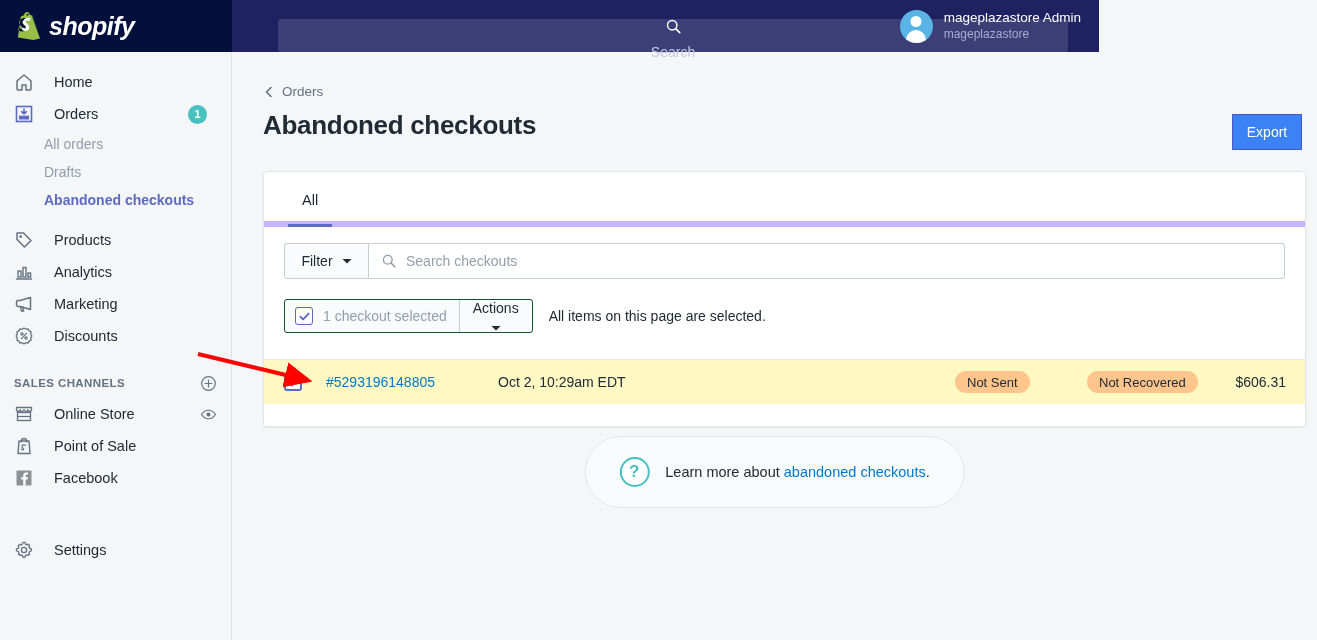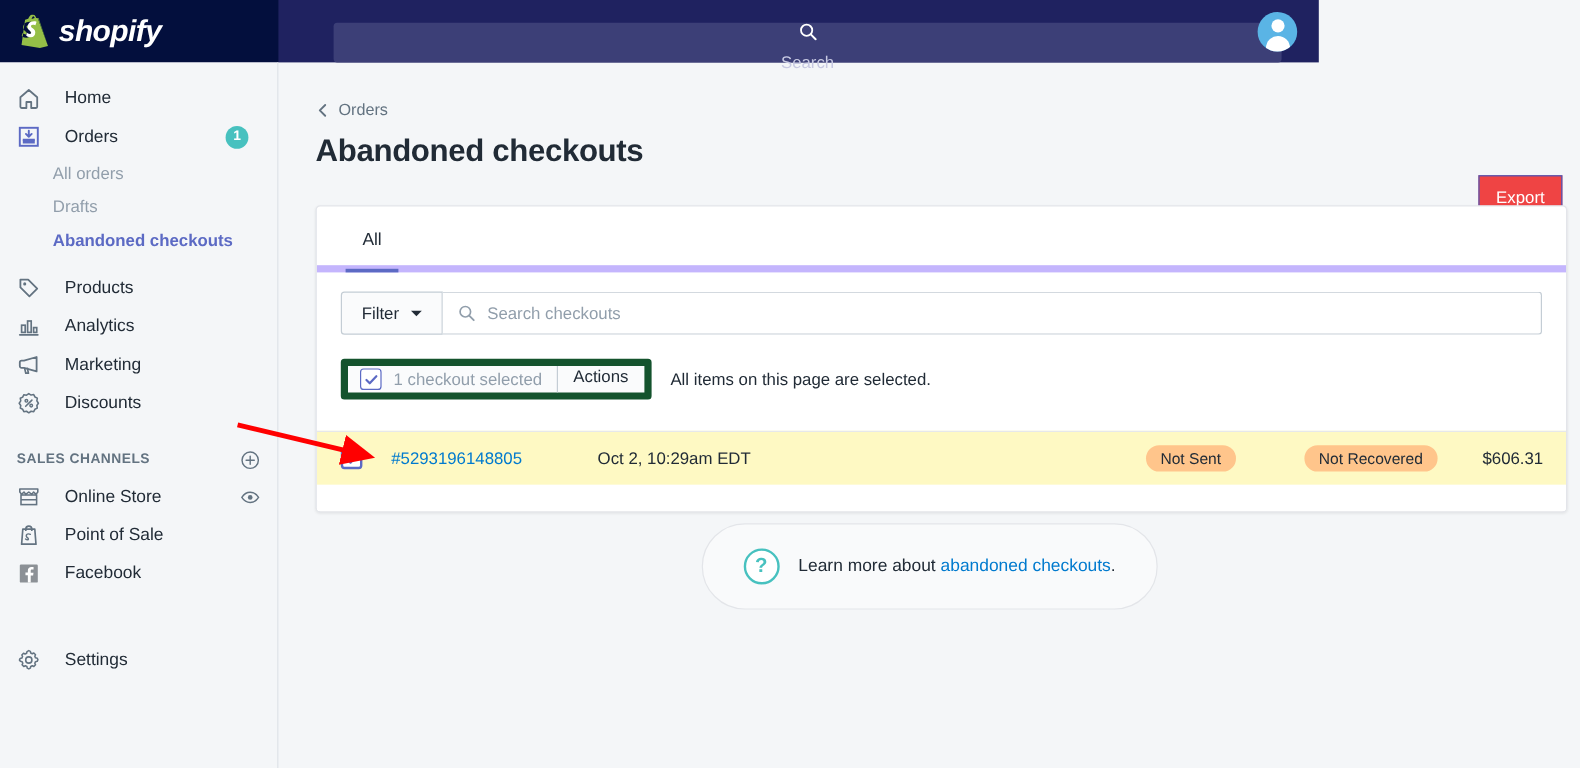--- a/index.html
+++ b/index.html
@@ -107,23 +107,23 @@
   }
   .bc-text { font-size: 13.5px; color: #637381; }
   .page-title {
     position: absolute; left: 31px; top: 58px;
     font-size: 26px; font-weight: bold; color: #212b36;
     letter-spacing: -0.3px;
   }
   .export-btn {
     position: absolute; right: 15px; top: 62px;
     width: 70px; height: 36px;
-    background: #ef4444; border: 1px solid #4959bd; border-radius: 0;
+    background: #3b82f6; border: 1px solid #4959bd; border-radius: 0;
     color: #ffffff; font-size: 14px;
-    display: flex; align-items: center; justify-content: center; margin-top: 32px;
+    display: flex; align-items: center; justify-content: center;
   }
 
   .card {
     position: absolute; left: 31px; top: 119px;
     width: 1043px;
     background: #ffffff;
     border: 1px solid #e3e5ea;
     border-radius: 4px;
     box-shadow: 0 1px 2px rgba(63,63,68,0.08);
     overflow: hidden;
@@ -162,21 +162,21 @@
     display: flex; align-items: center; gap: 10px; padding-left: 13px;
   }
   .search-box .ph2 { font-size: 14px; color: #919eab; }
 
   .selbar {
     margin: 20px 20px 0 20px;
     display: flex; align-items: center; gap: 16px;
   }
   .selgroup {
     display: flex; align-items: stretch;
-    border: 6px solid #14532d; border-radius: 3px;
+    border: 1px solid #14532d; border-radius: 3px;
     background: #fafbfc; height: 34px;
   }
   .selcount {
     display: flex; align-items: center; gap: 10px;
     padding: 0 12px 0 10px;
     border-right: 1px solid #c4cdd5;
     font-size: 14px; color: #919eab;
   }
   .actions-btn {
     display: flex; align-items: center; gap: 9px;
@@ -256,20 +256,24 @@
   <div class="topsearch">
     <svg class="mag" viewBox="0 0 16 16">
       <circle cx="6.6" cy="6.6" r="5" fill="none" stroke="#ffffff" stroke-width="1.6"></circle>
       <line x1="10.3" y1="10.3" x2="14.6" y2="14.6" stroke="#ffffff" stroke-width="1.8" stroke-linecap="round"></line>
     </svg>
     <span class="ph">Search</span>
   </div>
 
   <div class="account">
     <div class="avatar"></div>
+    <div class="acct-text">
+      <div class="acct-name">mageplazastore Admin</div>
+      <div class="acct-sub">mageplazastore</div>
+    </div>
   </div>
 </div>
 
 <div class="sidebar">
 
   <div class="nav-item">
     <svg class="nav-icon" viewBox="0 0 20 20">
       <path d="M3 9l7-6 7 6v8a1 1 0 0 1-1 1h-4v-5H8v5H4a1 1 0 0 1-1-1V9z" fill="none" stroke="#637381" stroke-width="1.5" stroke-linejoin="round"></path>
     </svg>
     <span class="nav-label">Home</span>

